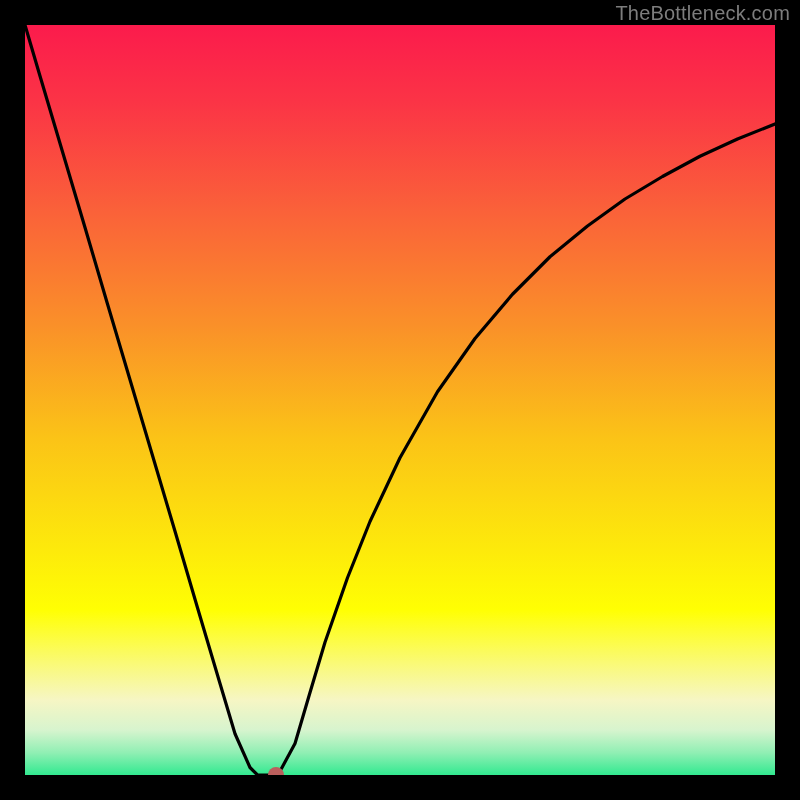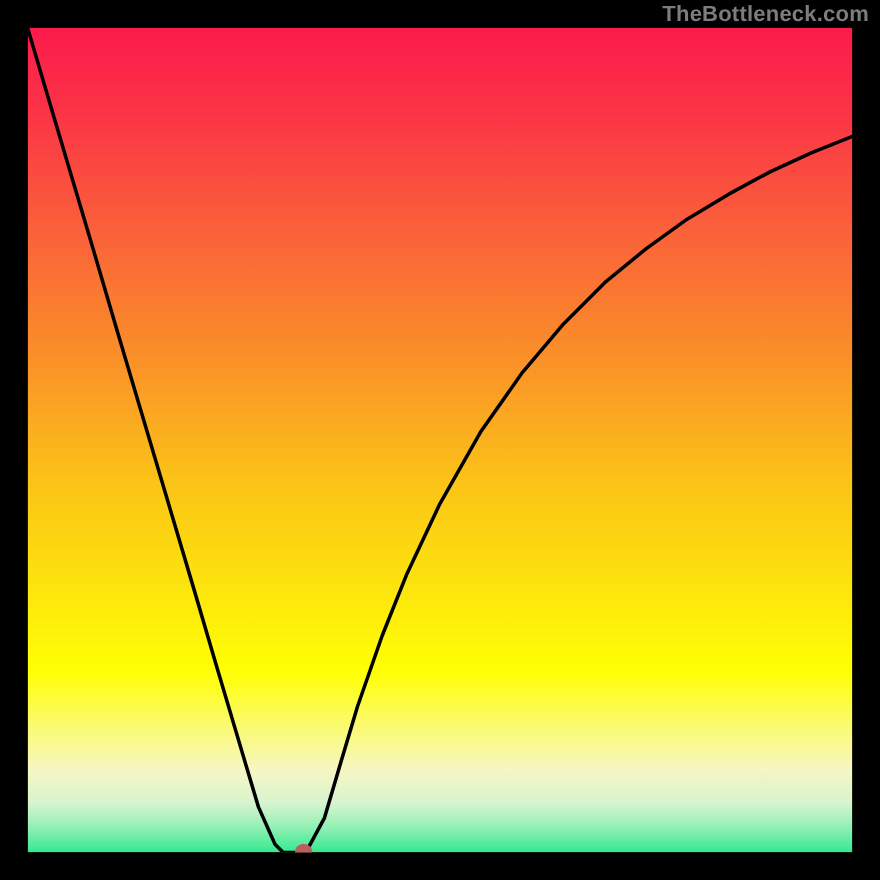--- a/index.html
+++ b/index.html
@@ -36,21 +36,21 @@
     inset: 0;
     width: 750px;
     height: 750px;
   }
   .watermark {
     position: absolute;
     top: 2px;
     right: 10px;
     color: #7d7d7d;
     font-size: 20px;
-    font-weight: 700;
+    font-weight: 400;
     letter-spacing: 0.2px;
   }
   .dot {
     position: absolute;
     width: 16px;
     height: 16px;
     border-radius: 50%;
     background: #bb5f5d;
     transform: translate(-50%, -50%);
   }

